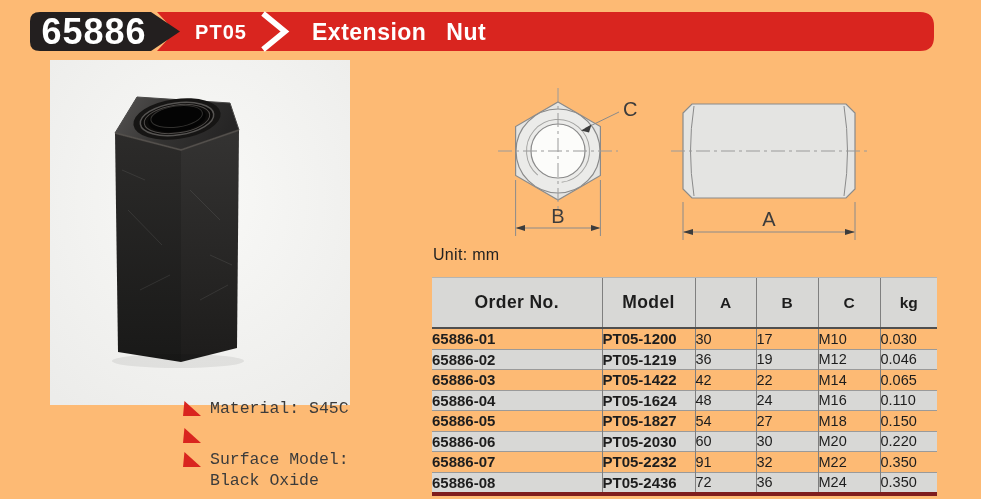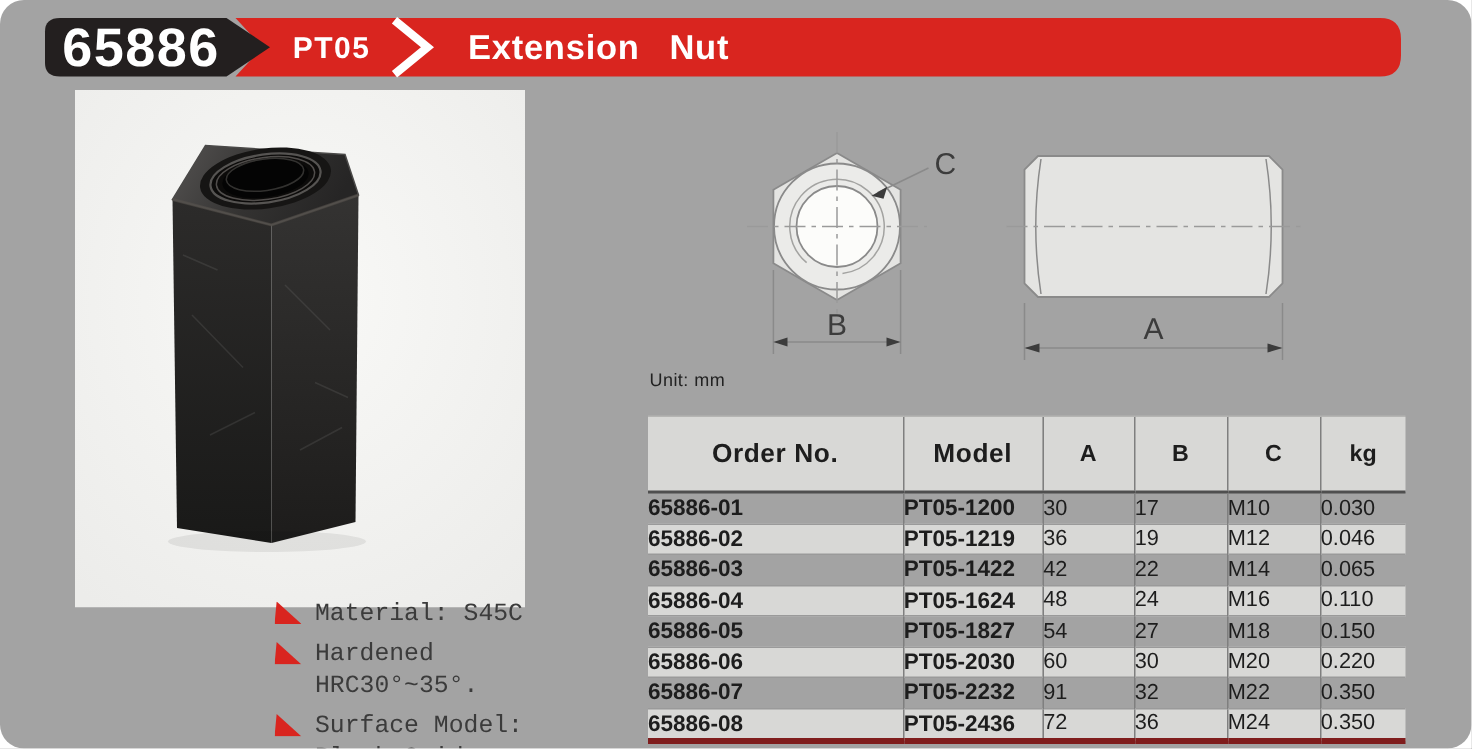--- a/index.html
+++ b/index.html
@@ -1,21 +1,21 @@
 <!DOCTYPE html>
 <html><head>
 <meta charset="utf-8">
 <style>
   html,body{margin:0;padding:0;background:#fff;}
-  .page{position:relative;width:981px;height:499px;background:#a3a3a3;overflow:hidden;
-        font-family:"Liberation Sans","DejaVu Sans",sans-serif;border-radius:16px;}
+  .page{position:relative;width:981px;height:499px;background:#fdba74;overflow:hidden;
+        font-family:"Liberation Sans","DejaVu Sans",sans-serif;}
   .abs{position:absolute;}
 
   
-  .unit-label{left:433px;top:246px;font-size:12px;color:#222;letter-spacing:.3px;}
+  .unit-label{left:433px;top:246px;font-size:16px;color:#222;letter-spacing:.3px;}
 
   
   .spec-table-wrap{left:432px;top:277px;}
   table.spec{border-collapse:collapse;table-layout:fixed;}
   table.spec th,table.spec td{padding:0;vertical-align:middle;
         font-family:"Liberation Sans","DejaVu Sans",sans-serif;color:#1d1d1d;}
   table.spec th{background:#d8d8d6;height:49px;font-weight:bold;
         border-top:1px solid #b5b5b3;border-bottom:2px solid #4f4f4f;}
   table.spec th.big{font-size:17.5px;letter-spacing:.4px;}
   table.spec th.small{font-size:15.5px;}
@@ -234,21 +234,20 @@
     </table>
   </div>
 
   <div class="abs specs" id="specs-list">
       <div class="spec-item">
         <span class="tri"></span>
         <span class="spec-text">Material: S45C</span>
       </div>
       <div class="spec-item">
         <span class="tri"></span>
-        <span class="spec-text">Hardened HRC30°~35°.</span>
       </div>
       <div class="spec-item">
         <span class="tri"></span>
         <span class="spec-text">Surface Model: Black Oxide</span>
       </div>
     </div>
 
 </div>
 
 </body></html>

